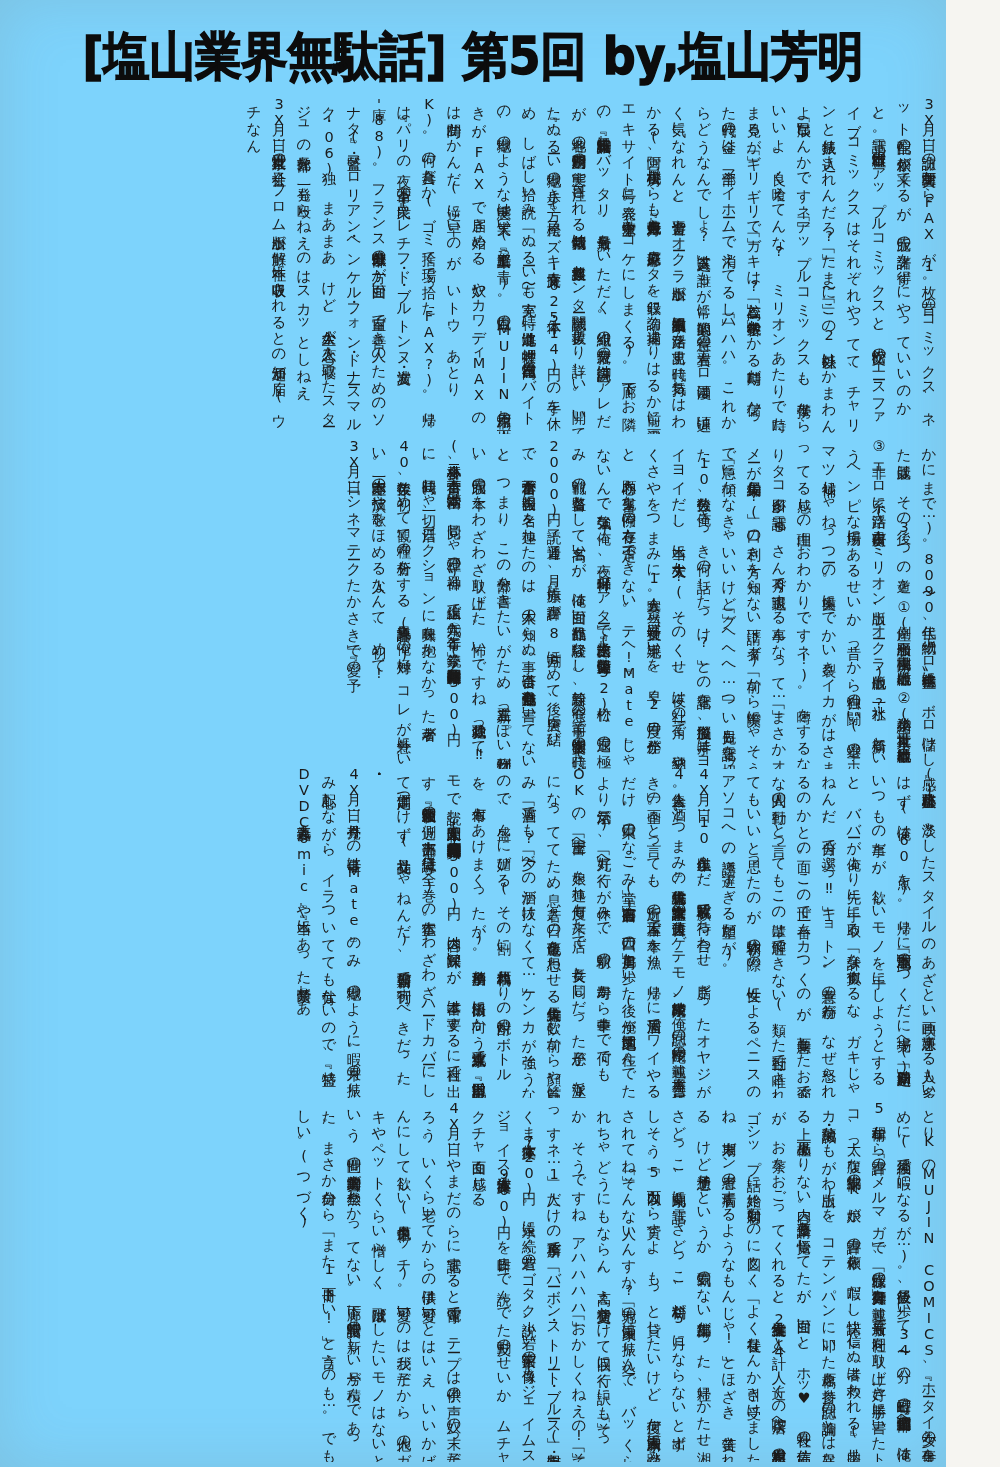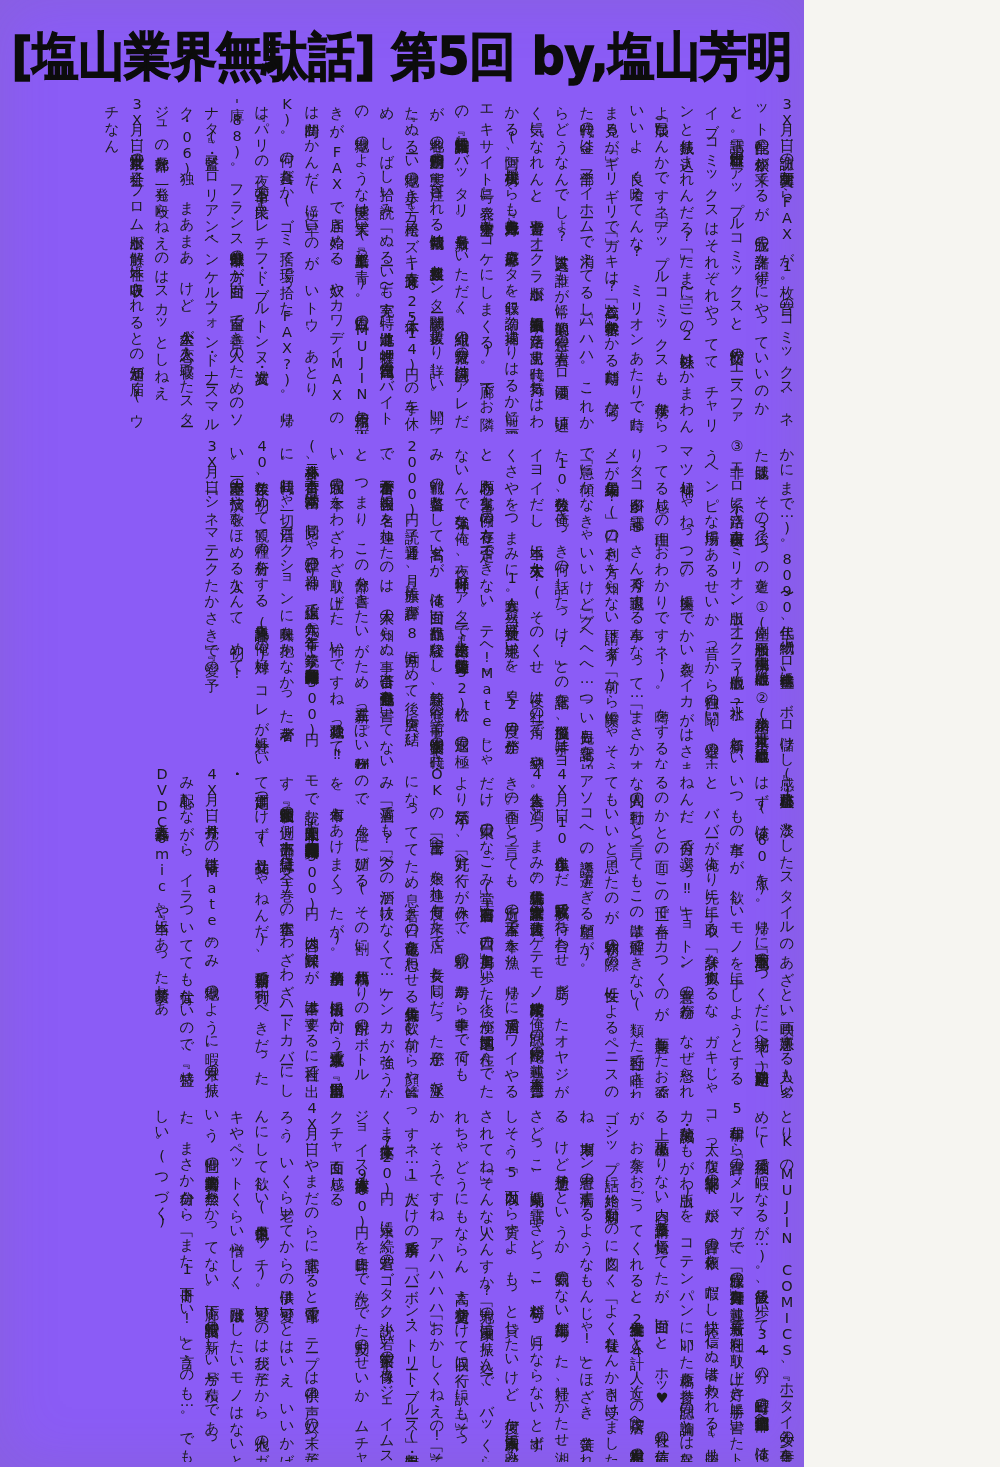--- a/index.html
+++ b/index.html
@@ -5,23 +5,23 @@
   html, body {
     margin: 0;
     padding: 0;
     width: 1000px;
     height: 1467px;
     background: #f6f5f1;
     font-family: "DejaVu Sans", sans-serif;
   }
   .page {
     position: relative;
-    width: 804px;
+    width: 946px;
     height: 1467px;
-    background: #8b5cf6;
+    background: #7dd3fc;
     color: #161616;
     overflow: hidden;
     box-shadow: inset 0 0 60px rgba(120,115,105,0.18);
   }
   .title {
     position: absolute;
     top: 22px;
     left: 0;
     width: 100%;
     margin: 0;

